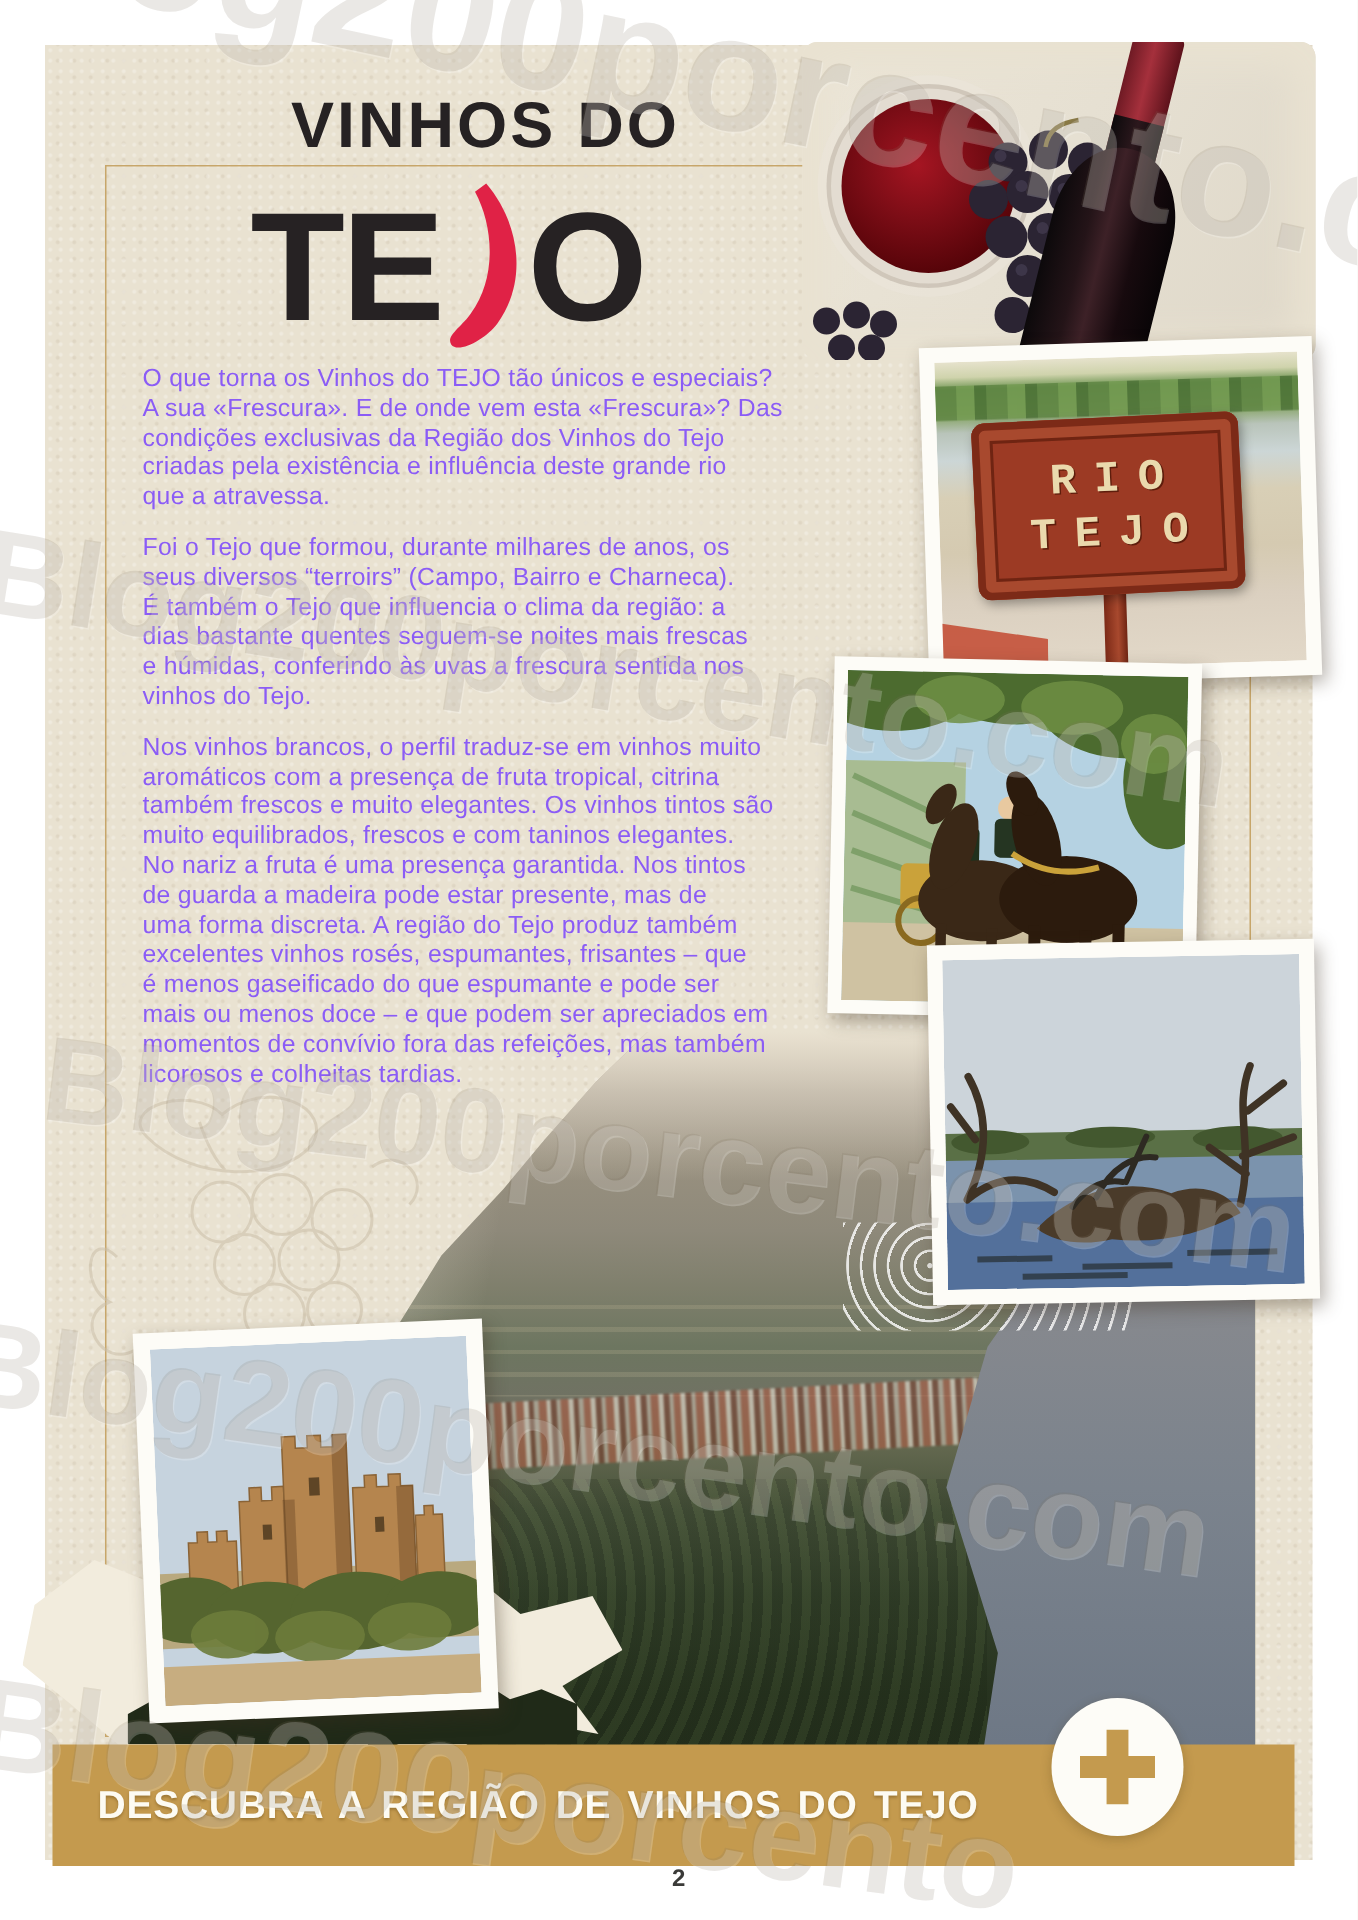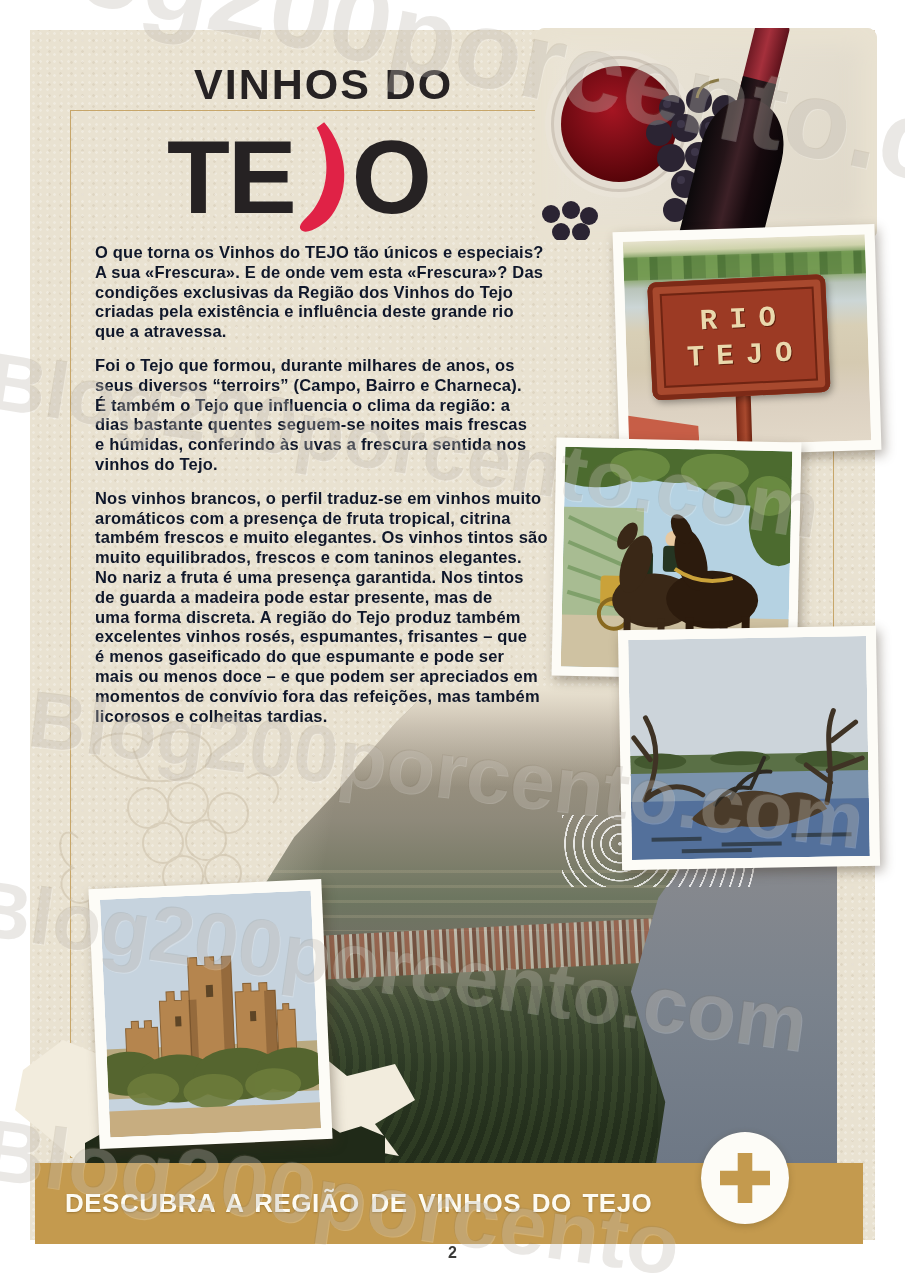--- a/index.html
+++ b/index.html
@@ -86,22 +86,22 @@
   .aer-fade-left{position:absolute;left:0;top:0;width:42%;height:55%;
     background:linear-gradient(100deg,rgba(233,226,209,.85) 0%,rgba(233,226,209,0) 60%);}
   .splash{position:absolute;left:15px;top:980px;width:400px;height:200px;background:#f2ecdd;z-index:4;
     clip-path:polygon(2% 45%,12% 30%,22% 38%,30% 22%,40% 35%,52% 18%,60% 40%,72% 30%,83% 48%,
       95% 42%,100% 60%,90% 72%,96% 88%,80% 82%,70% 98%,55% 85%,42% 100%,30% 86%,18% 95%,8% 78%,0% 65%);}
   .silhouette{position:absolute;left:85px;top:1096px;width:300px;height:67px;background:#202a18;z-index:4;
     clip-path:polygon(0% 100%,0% 70%,6% 55%,10% 65%,15% 35%,20% 55%,26% 25%,31% 45%,37% 15%,
       43% 40%,50% 20%,57% 45%,63% 28%,70% 50%,78% 35%,85% 55%,92% 45%,100% 60%,100% 100%);}
   
   .article{position:absolute;left:95px;top:243px;width:522px;z-index:6;}
-  .article p{margin:0 0 14px 0;font-size:16.5px;line-height:19.8px;font-weight:700;
-    color:#0f172a;white-space:pre-line;letter-spacing:.2px;}
+  .article p{margin:0 0 14px 0;font-size:16.5px;line-height:19.8px;font-weight:400;
+    color:#8b5cf6;white-space:pre-line;letter-spacing:.2px;}
   
   .sketch{position:absolute;left:38px;top:718px;width:300px;height:260px;opacity:.55;z-index:2;}
   
   .banner{position:absolute;left:35px;top:1163px;width:828px;height:81px;background:#c49a4e;z-index:8;
     display:flex;align-items:center;padding-left:30px;box-sizing:border-box;}
   .banner-label{font-size:26px;font-weight:800;letter-spacing:.5px;word-spacing:3px;color:#fdfbf2;
     text-shadow:0 1px 2px rgba(92,62,12,.4);}
   .plus-badge{position:absolute;left:701px;top:1132px;width:88px;height:92px;border-radius:50%;
     background:#fdfcf7;z-index:9;display:flex;align-items:center;justify-content:center;
     box-shadow:0 2px 7px rgba(80,60,20,.28);cursor:pointer;}

